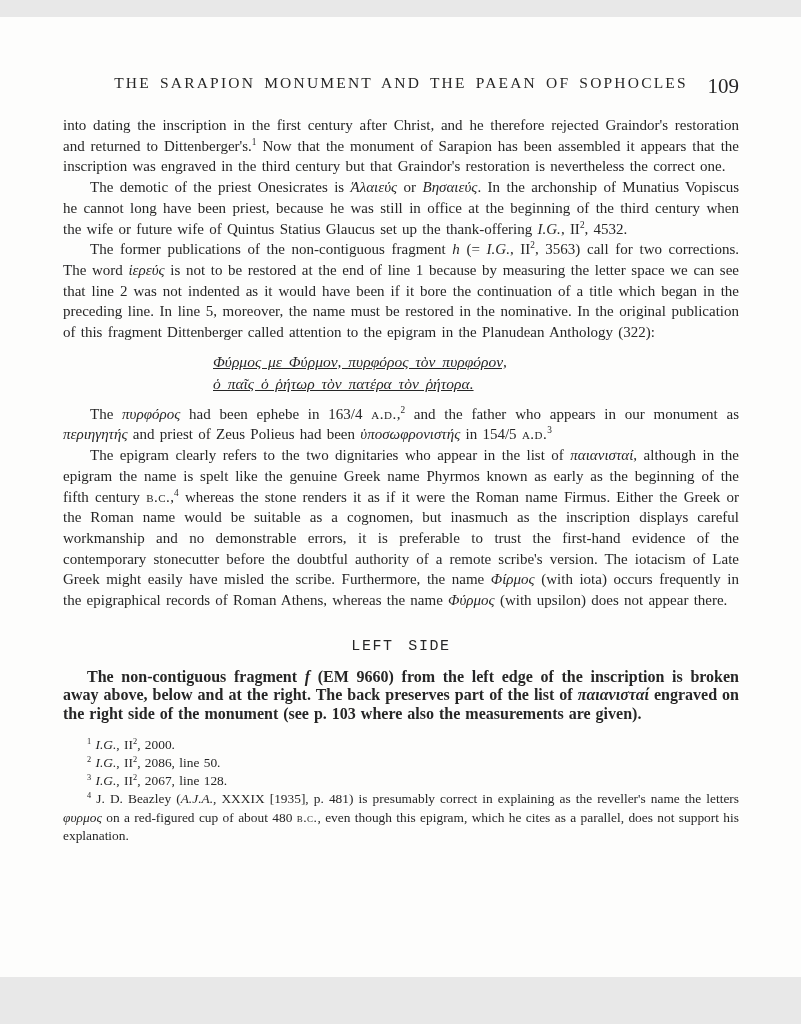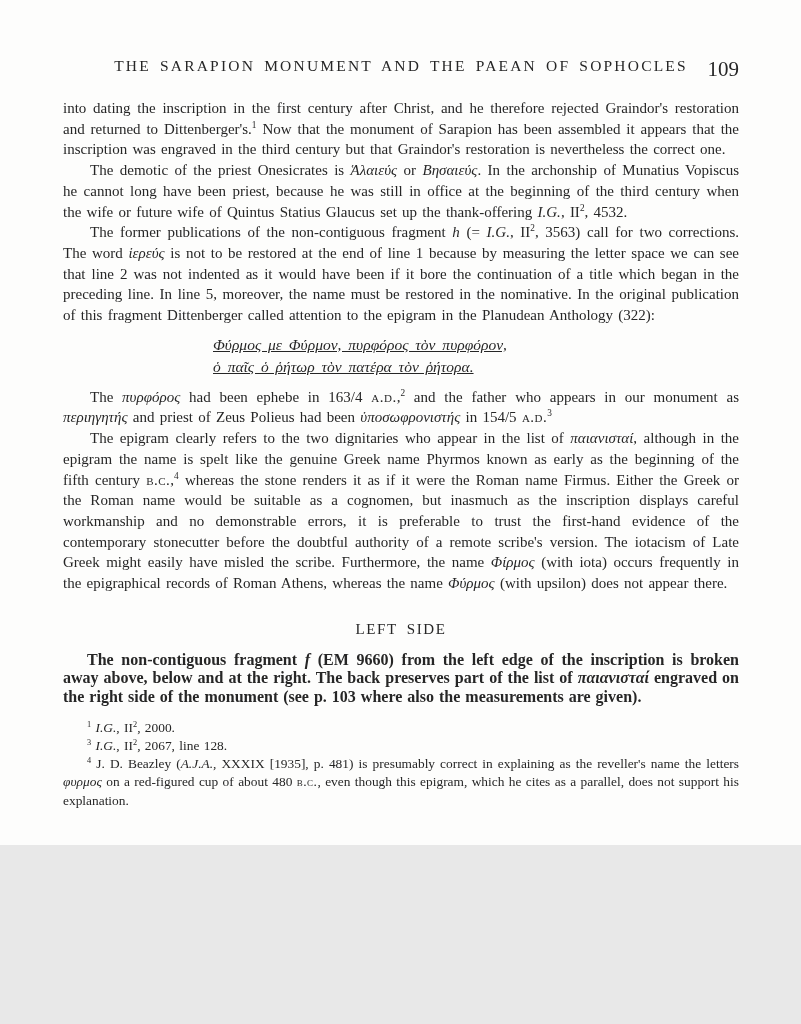--- a/index.html
+++ b/index.html
@@ -3,22 +3,22 @@
 <meta charset="utf-8">
 <style>
   html, body {
     margin: 0;
     padding: 0;
     background: #e8e8e8;
   }
   .page {
     position: relative;
     width: 801px;
-    height: 845px;
-    margin: 0 auto;
+    height: 960px;
+    margin: 17px auto;
     background: #fdfdfc;
     color: #262626;
     font-family: "Liberation Serif", "DejaVu Serif", serif;
     overflow: hidden;
     box-sizing: border-box;
   }
   .content {
     padding: 57px 62px 0 63px;
   }
   .header {
@@ -56,20 +56,21 @@
     word-spacing: 3px;
     text-decoration: underline;
   }
   .section-heading {
     margin: 27px 0 13px 0;
     font-size: 15px;
     font-weight: normal;
     text-align: center;
     letter-spacing: 1.6px;
     word-spacing: 4px;
+    font-family: Liberation Mono, monospace;
   }
   .small-print {
     margin-top: 5px;
     font-size: 16px;
     line-height: 18.6px;
     text-align: justify;
     text-indent: 24px;
     word-spacing: 1px;
     font-weight: bold;
   }
@@ -120,18 +121,19 @@
 
     <p class="body-para"><span>The epigram clearly refers to the two dignitaries who appear in the list of </span><span class="run-i">παιανισταί</span><span>, although in the epigram the name is spelt like the genuine Greek name Phyrmos known as early as the beginning of the fifth century </span><span class="run-sc">b.c.</span><span>,</span><span class="run-sup">4</span><span> whereas the stone renders it as if it were the Roman name Firmus.  Either the Greek or the Roman name would be suitable as a cognomen, but inasmuch as the inscription displays careful workmanship and no demonstrable errors, it is preferable to trust the first-hand evidence of the contemporary stonecutter before the doubtful authority of a remote scribe's version.  The iotacism of Late Greek might easily have misled the scribe.  Furthermore, the name </span><span class="run-i">Φίρμος</span><span> (with iota) occurs frequently in the epigraphical records of Roman Athens, whereas the name </span><span class="run-i">Φύρμος</span><span> (with upsilon) does not appear there.</span></p>
 
     <h2 class="section-heading">LEFT SIDE</h2>
 
 
     <p class="small-print"><span>The non-contiguous fragment </span><span class="run-i">f</span><span> (EM 9660) from the left edge of the inscription is broken away above, below and at the right.  The back preserves part of the list of </span><span class="run-i">παιανισταί</span><span> engraved on the right side of the monument (see p. 103 where also the measurements are given).</span></p>
 
     <div class="footnotes">
       <p class="footnote"><span class="run-sup">1</span><span> </span><span class="run-i">I.G.</span><span>, II</span><span class="run-sup">2</span><span>, 2000.</span></p>
+      <p class="footnote"><span class="run-sup">2</span><span> </span><span class="run-i">I.G.</span><span>, II</span><span class="run-sup">2</span><span>, 2086, line 50.</span></p>
       <p class="footnote"><span class="run-sup">3</span><span> </span><span class="run-i">I.G.</span><span>, II</span><span class="run-sup">2</span><span>, 2067, line 128.</span></p>
       <p class="footnote"><span class="run-sup">4</span><span> J. D. Beazley (</span><span class="run-i">A.J.A.</span><span>, XXXIX [1935], p. 481) is presumably correct in explaining as the reveller's name the letters </span><span class="run-i">φυρμος</span><span> on a red-figured cup of about 480 </span><span class="run-sc">b.c.</span><span>, even though this epigram, which he cites as a parallel, does not support his explanation.</span></p>
     </div>
 
   </div>
 </div>
 
 </body></html>

